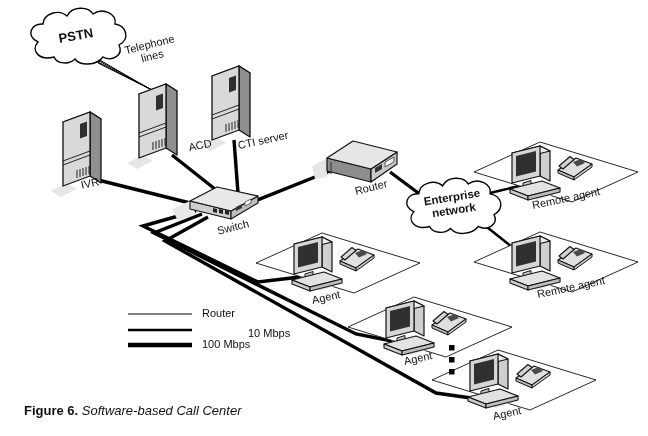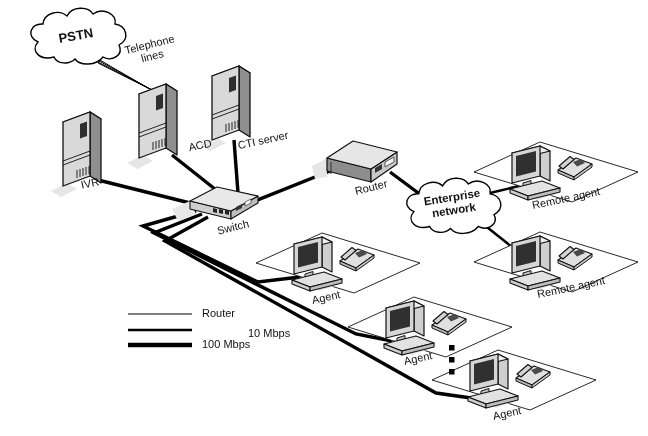--- a/index.html
+++ b/index.html
@@ -169,14 +169,17 @@
 <div class="label r12" style="left:395px;top:352px;width:46px;">Agent</div>
 
 <div class="label r12" style="left:484px;top:407px;width:46px;">Agent</div>
 
 <div>
   <div class="legend-label" style="left:202px;top:307px;">Router</div>
   <div class="legend-label" style="left:202px;top:327px;margin-left:46px;">10 Mbps</div>
   <div class="legend-label" style="left:202px;top:338px;text-align:right;">100 Mbps</div>
 </div>
 
+<div id="caption">
+  <span class="cap-prefix">Figure 6.</span><span class="cap-title"> Software-based Call Center</span>
+</div>
 
 </div>
 
 </body></html>

